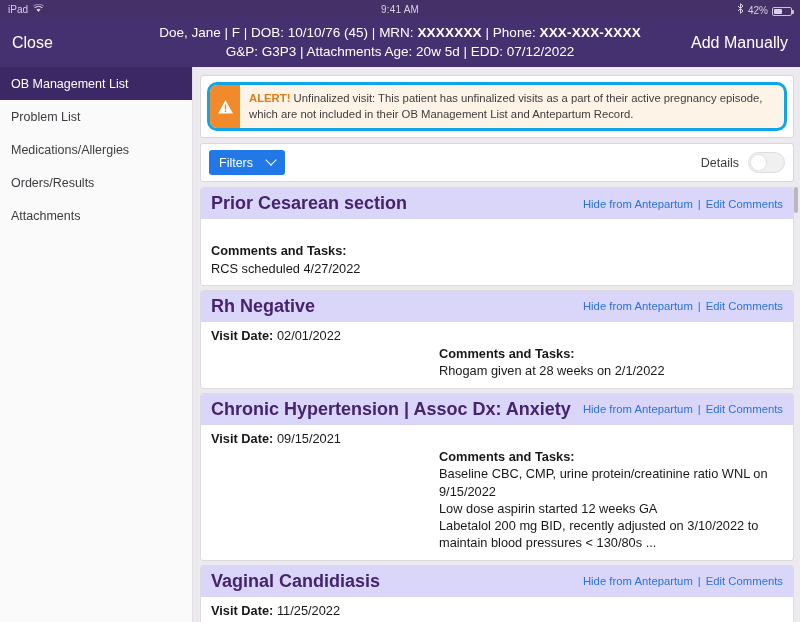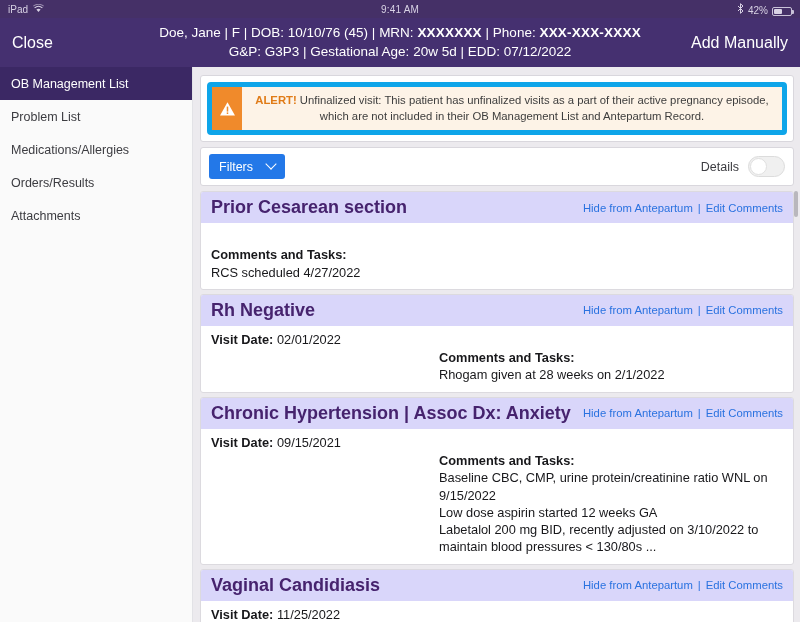--- a/index.html
+++ b/index.html
@@ -138,25 +138,24 @@
   .alert-card {
     background: #ffffff;
     border: 1px solid #d9d7dd;
     border-radius: 3px;
     padding: 6px;
     margin-bottom: 5px;
   }
   .alert {
     display: flex;
     background: #fdf3e7;
-    border: 5px solid #0ea5e9;
-    border-radius: 4px;
+    border: 3px solid #0ea5e9;
+    border-radius: 10px;
     overflow: hidden;
     min-height: 42px;
-    text-align: center;
   }
   .alert-icon-box {
     width: 30px;
     flex: none;
     background: #f08a2b;
     display: flex;
     align-items: center;
     justify-content: center;
   }
   .alert-text {
@@ -331,21 +330,21 @@
         <span>MRN:</span>
         <span class="b">XXXXXXX</span>
         <span> | </span>
         <span>Phone:</span>
         <span class="b">XXX-XXX-XXXX</span>
       </div>
       <div class="nav-line">
         <span>G&amp;P:</span>
         <span>G3P3</span>
         <span> | </span>
-        <span>Gestational Age:</span>
+        <span>Attachments Age:</span>
         <span>20w 5d</span>
         <span> | </span>
         <span>EDD:</span>
         <span>07/12/2022</span>
       </div>
     </div>
     <div class="nav-btn right">Add Manually</div>
   </div>
 
   <div class="body-area">

